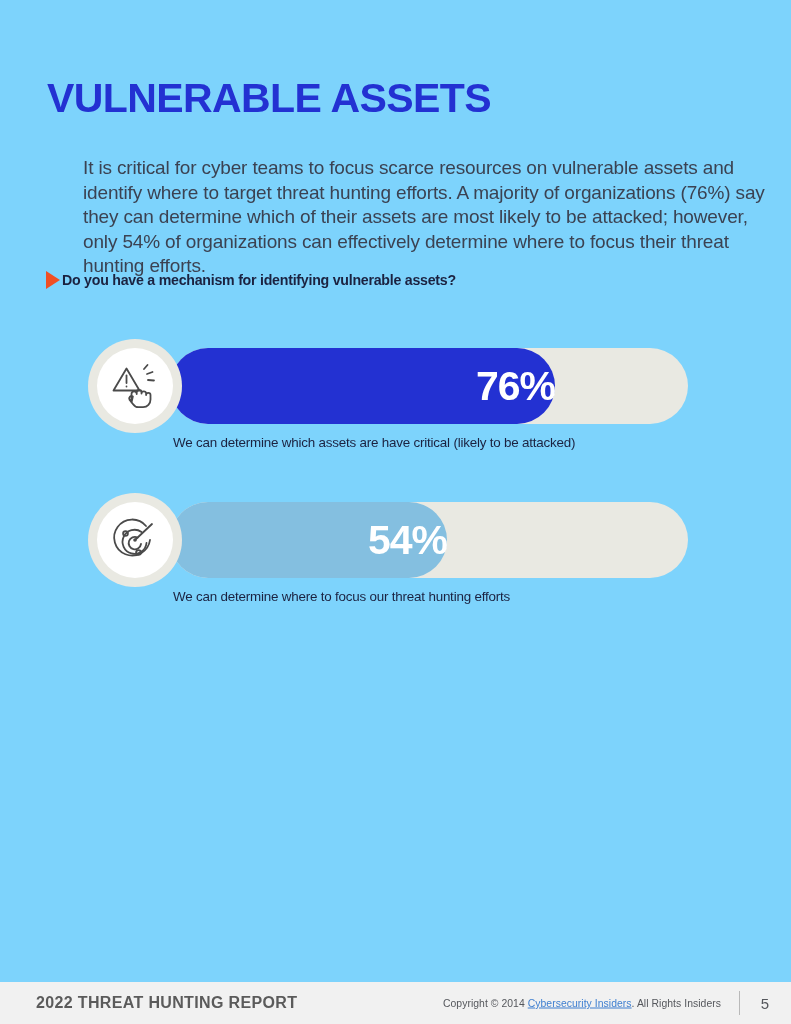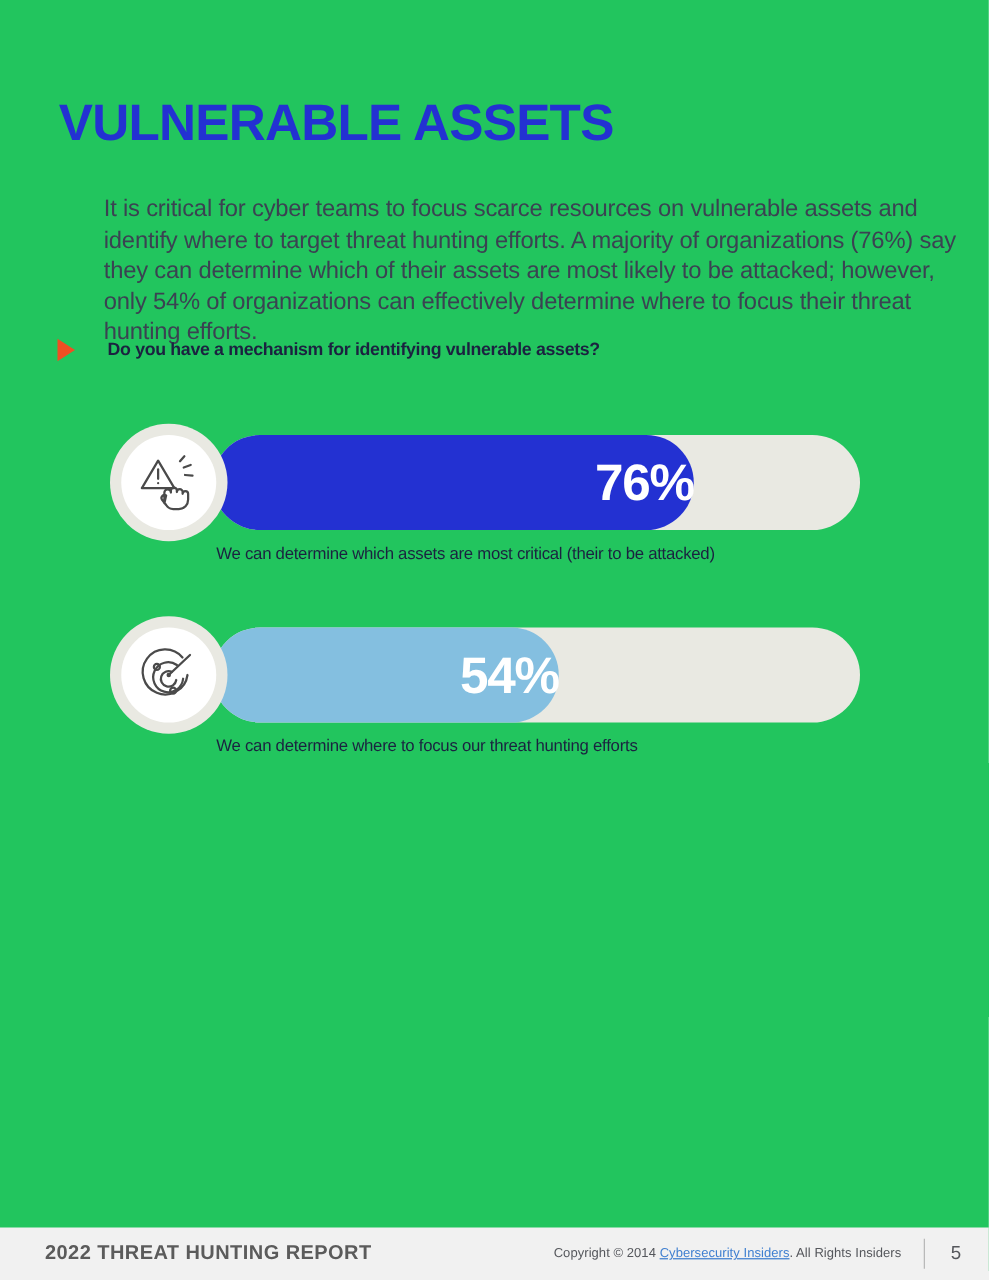--- a/index.html
+++ b/index.html
@@ -10,21 +10,21 @@
   body {
     width: 791px;
     height: 1024px;
     position: relative;
     font-family: "Liberation Sans", sans-serif;
     overflow: hidden;
   }
   .page {
     position: absolute;
     inset: 0;
-    background: #22c55e;
+    background: #7dd3fc;
   }
 
   
   .page-title {
     position: absolute;
     left: 47px;
     top: 48px;
     font-size: 41px;
     line-height: 46px;
     font-weight: 700;
@@ -47,21 +47,21 @@
     margin-left: 36px;
   }
 
   
   .question-row {
     position: absolute;
     left: 46px;
     top: 271px;
     display: flex;
     align-items: center;
-    gap: 26px;
+    gap: 2px;
   }
   .bullet-triangle {
     width: 0;
     height: 0;
     border-left: 14px solid #F04E23;
     border-top: 9px solid transparent;
     border-bottom: 9px solid transparent;
     flex: none;
   }
   .question-text {
@@ -227,21 +227,21 @@
             <path d="M18.5 9.5 L31.5 31.5 L5.5 31.5 Z"></path>
             <line x1="18.5" y1="16.5" x2="18.5" y2="24"></line>
             <circle cx="18.5" cy="27.5" r="0.9" fill="#4a4a4a" stroke="none"></circle>
             <line x1="36" y1="10" x2="39.5" y2="6"></line>
             <line x1="39" y1="15" x2="44.5" y2="13"></line>
             <line x1="40" y1="21" x2="46" y2="21.5"></line>
             <path d="M23.5 43.5 v-8.5 a2.6 2.6 0 0 1 5.2 0 v-1.6 a2.4 2.4 0 0 1 4.8 0 v1.2 a2.3 2.3 0 0 1 4.6 0 v1.4 a2.2 2.2 0 0 1 4.4 0 v4.6 c0 4.2 -3 7.6 -7.4 7.6 h-4.6 c-2.6 0 -4.4 -1.4 -5.6 -3.2 l-3.4 -4.4 a2.4 2.4 0 0 1 3.4 -3.2 z"></path>
           </svg>
         </div>
       </div>
-      <div class="bar-caption">We can determine which assets are most critical (their to be attacked)</div>
+      <div class="bar-caption">We can determine which assets are have critical (likely to be attacked)</div>
     </div>
   </div>
 
   <div class="bar-group g2">
     <div class="bar-row">
       <div class="track"></div>
       <div class="fill ltblue">
         <span class="fill-value">54%</span>
       </div>
       <div class="icon-circle">

